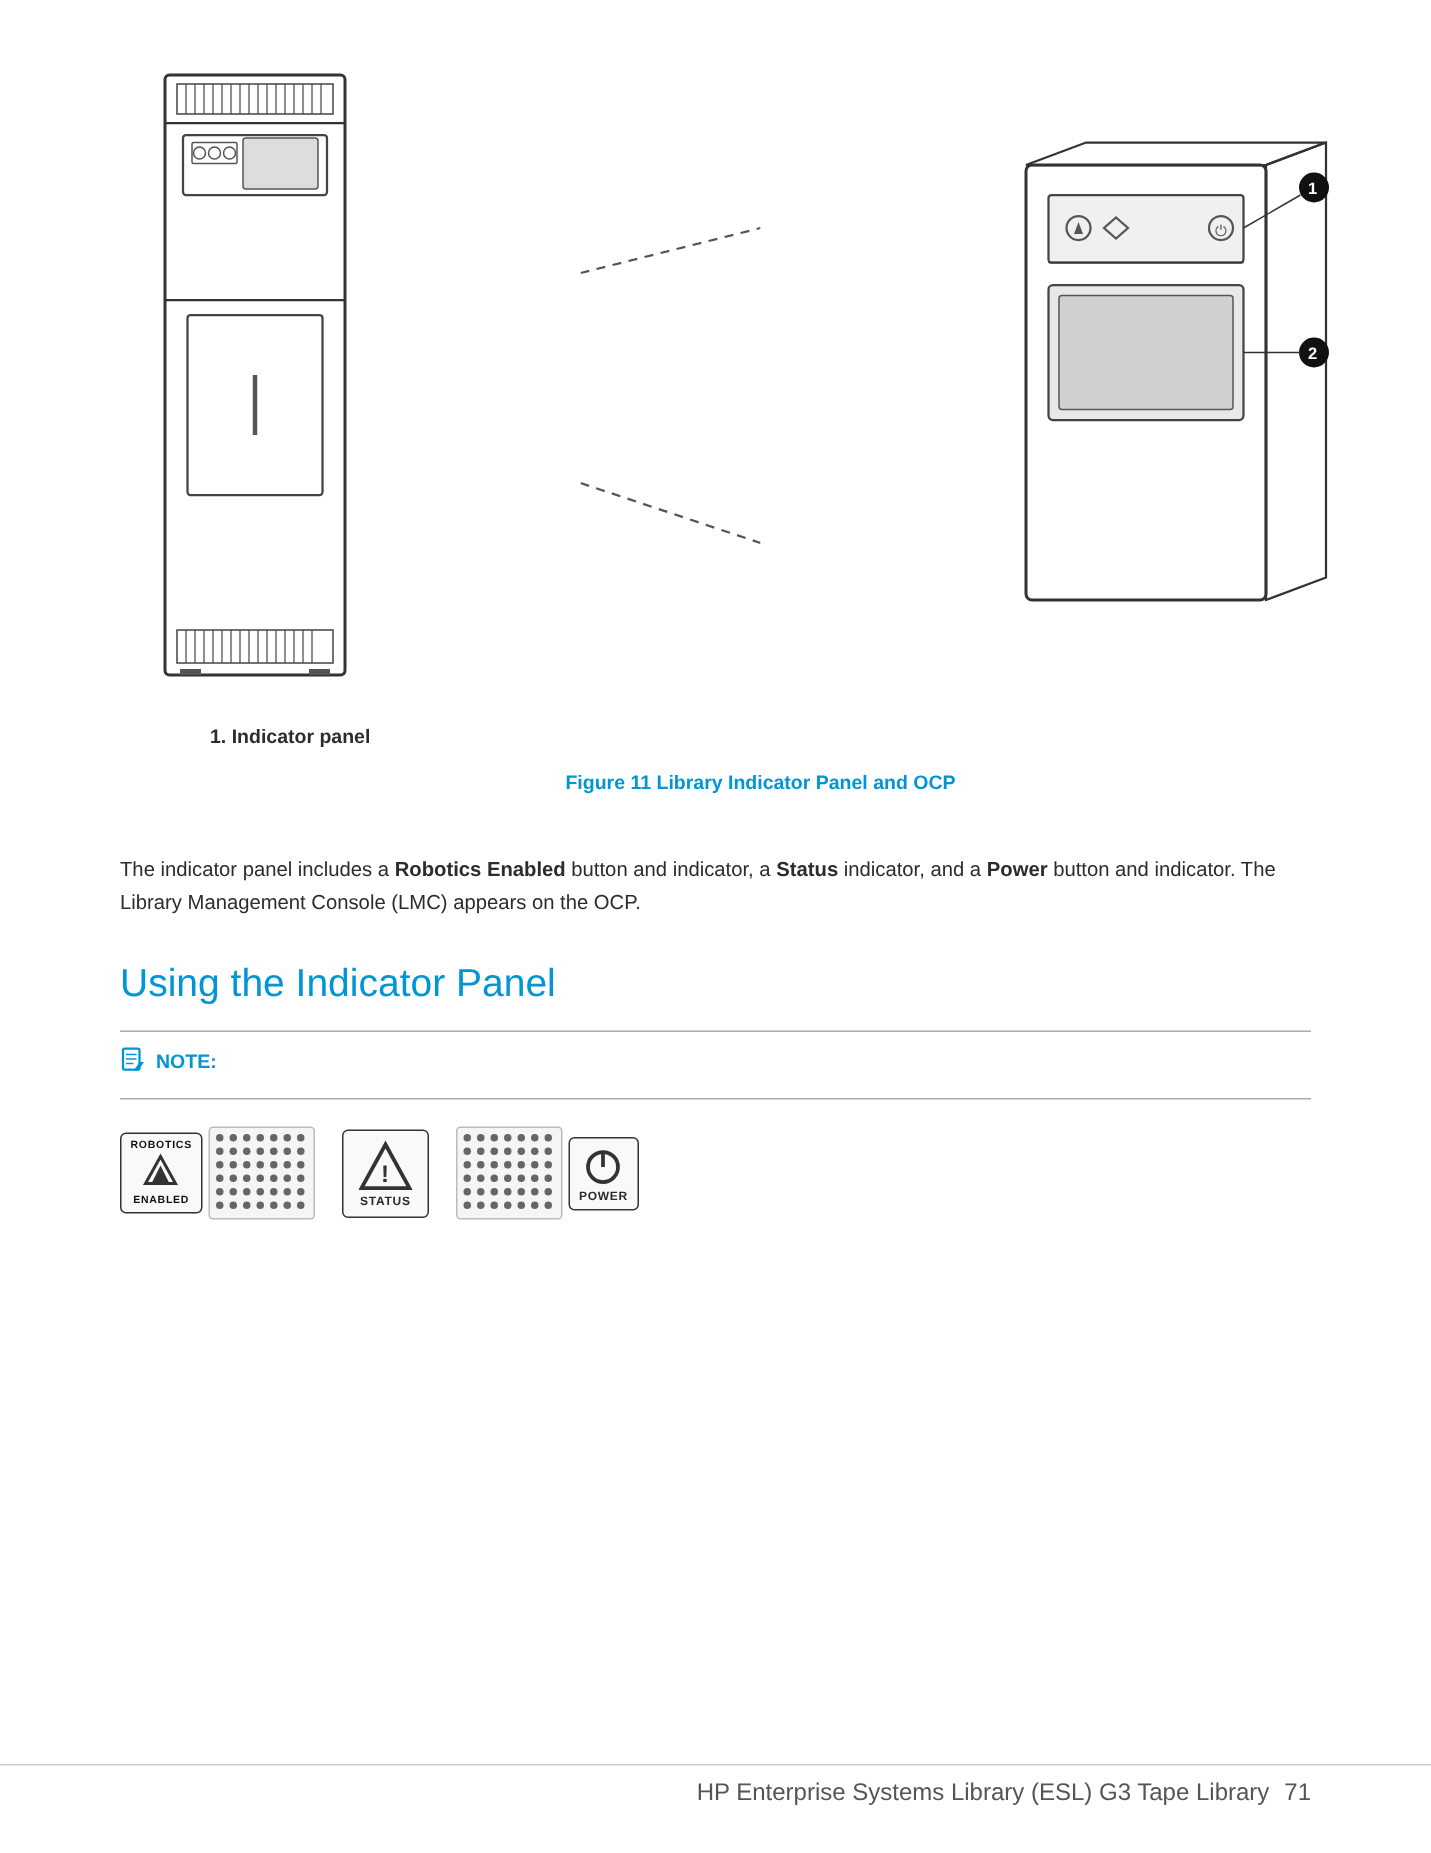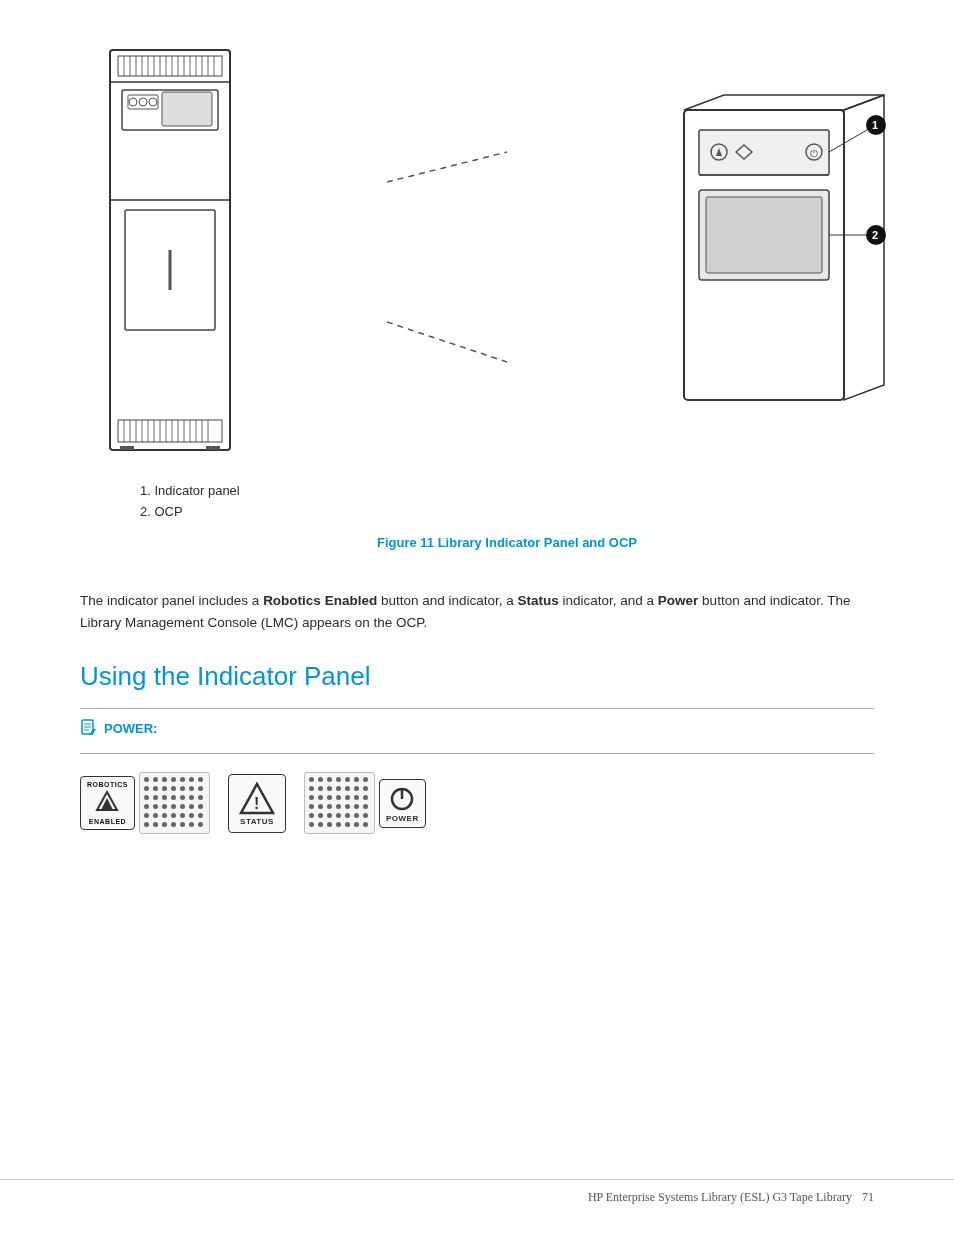--- a/index.html
+++ b/index.html
@@ -63,20 +63,21 @@
     
     .caption-list {
       width: 100%;
       padding-left: 60px;
       margin-bottom: 10px;
     }
     .caption-list .caption-item {
       font-size: 13px;
       color: #2c2c2c;
       margin-bottom: 6px;
+      font-weight: bold;
     }
 
     .figure-caption {
       font-size: 13px;
       font-weight: bold;
       color: #0096d6;
       margin-bottom: 20px;
       padding-left: 60px;
     }
 
@@ -144,25 +145,24 @@
 
     
     .page-footer {
       position: absolute;
       bottom: 30px;
       left: 0;
       right: 0;
       display: flex;
       justify-content: flex-end;
       padding: 0 80px;
-      font-size: 12px;
+      font-size: 16px;
       color: #555;
       border-top: 1px solid #ccc;
       padding-top: 10px;
-      font-family: Liberation Serif, serif;
     }
     .footer-text {
       display: flex;
       gap: 10px;
       align-items: center;
     }
 
     
     svg text {
       font-family: Arial, Helvetica, sans-serif;
@@ -324,21 +324,20 @@
           <circle cx="222" cy="155" r="10" fill="#111"></circle>
           <text x="218" y="159" font-size="11" fill="#fff" font-weight="bold">2</text>
 
           <line x1="213" y1="155" x2="175" y2="155" stroke="#333" stroke-width="1"></line>
         </svg>
       </div>
     </div>
 
     <div class="caption-list">
       <div class="caption-item">1. Indicator panel</div>
-      <div class="caption-item">2. OCP</div>
     </div>
 
     <div class="figure-caption">Figure 11 Library Indicator Panel and OCP</div>
   </div>
 
   <p class="body-text">
     The indicator panel includes a <b>Robotics Enabled</b> button and indicator, a <b>Status</b> indicator, and a <b>Power</b> button and indicator. The Library Management Console (LMC) appears on the OCP.
   </p>
 
   <h2 class="section-heading">Using the Indicator Panel</h2>
@@ -347,21 +346,21 @@
   <div class="note-box">
     <div class="note-header">
 
       <svg class="note-icon" width="18" height="18" viewBox="0 0 18 18">
         <rect x="2" y="1" width="11" height="14" rx="1" fill="none" stroke="#0096d6" stroke-width="1.5"></rect>
         <line x1="4" y1="5" x2="11" y2="5" stroke="#0096d6" stroke-width="1"></line>
         <line x1="4" y1="8" x2="11" y2="8" stroke="#0096d6" stroke-width="1"></line>
         <line x1="4" y1="11" x2="9" y2="11" stroke="#0096d6" stroke-width="1"></line>
         <polygon points="13,10 16,10 12,16 9,16" fill="#0096d6"></polygon>
       </svg>
-      <span class="note-label">POWER:</span>
+      <span class="note-label">NOTE:</span>
     </div>
   </div>
 
   <div class="indicator-row">
 
     <div style="display:flex;align-items:center;gap:4px;">
       <div class="indicator-button">
         <span class="indicator-label-top">ROBOTICS</span>
 
         <svg width="28" height="26" viewBox="0 0 28 26">

